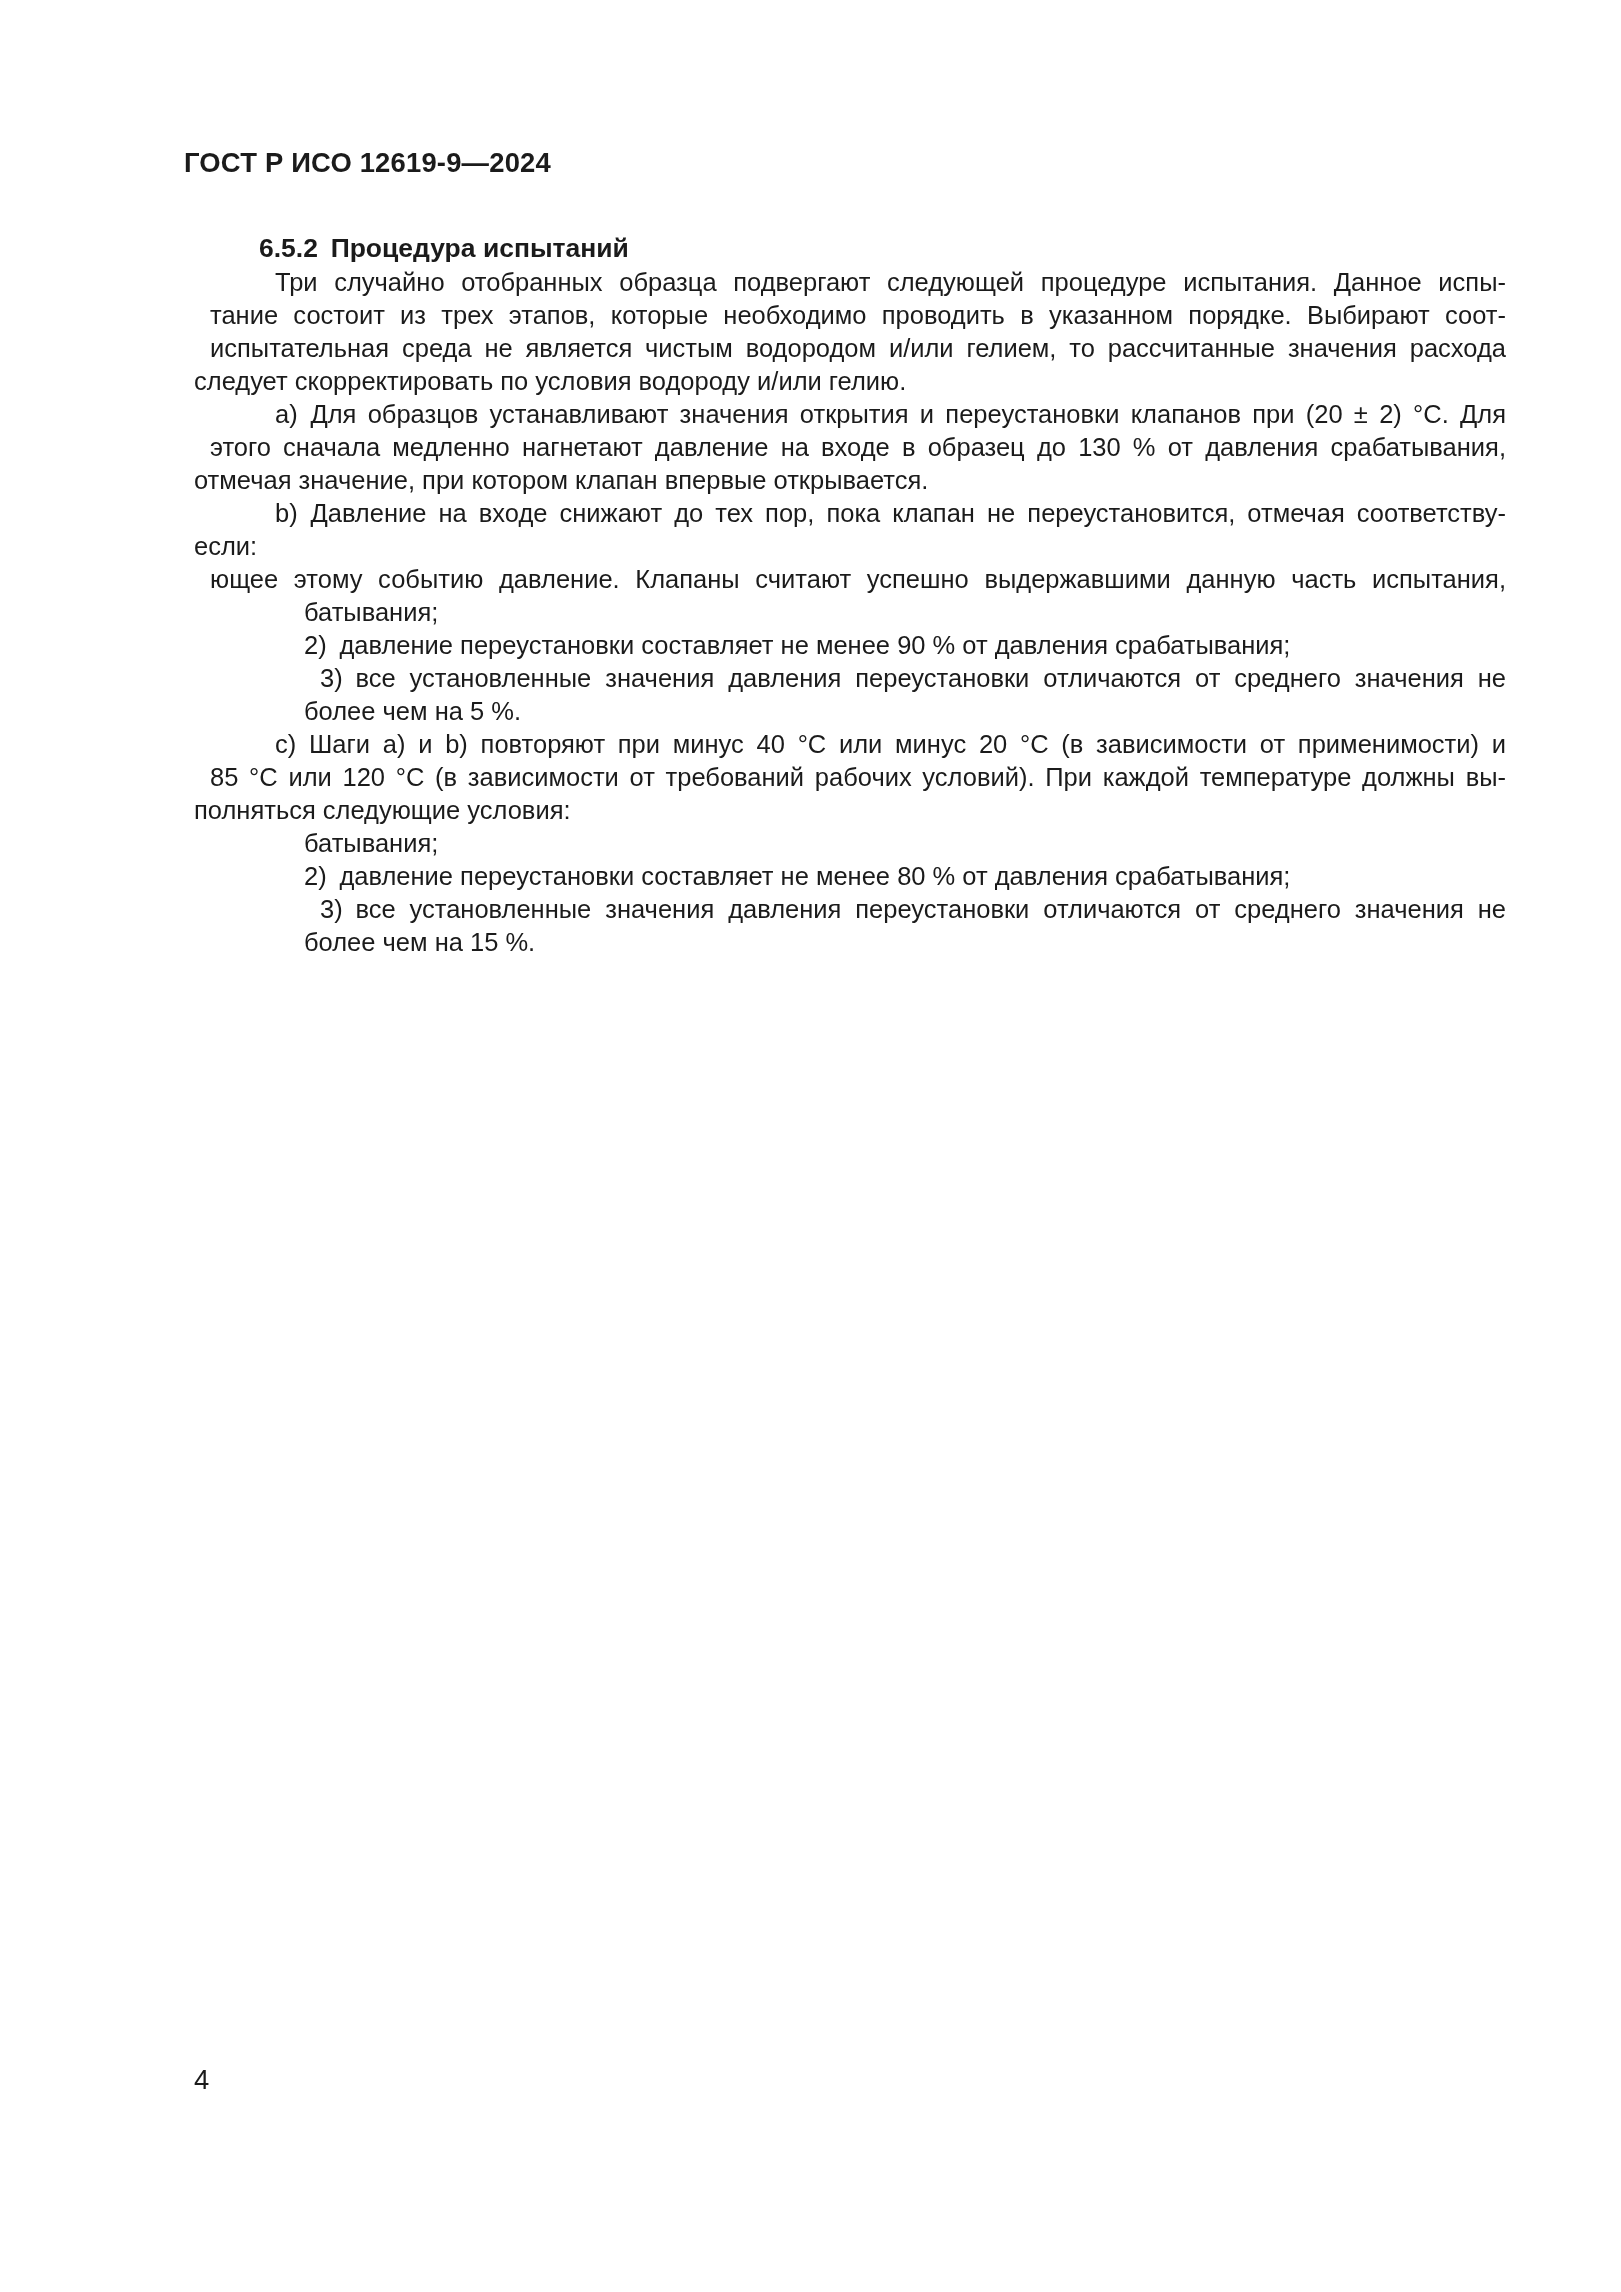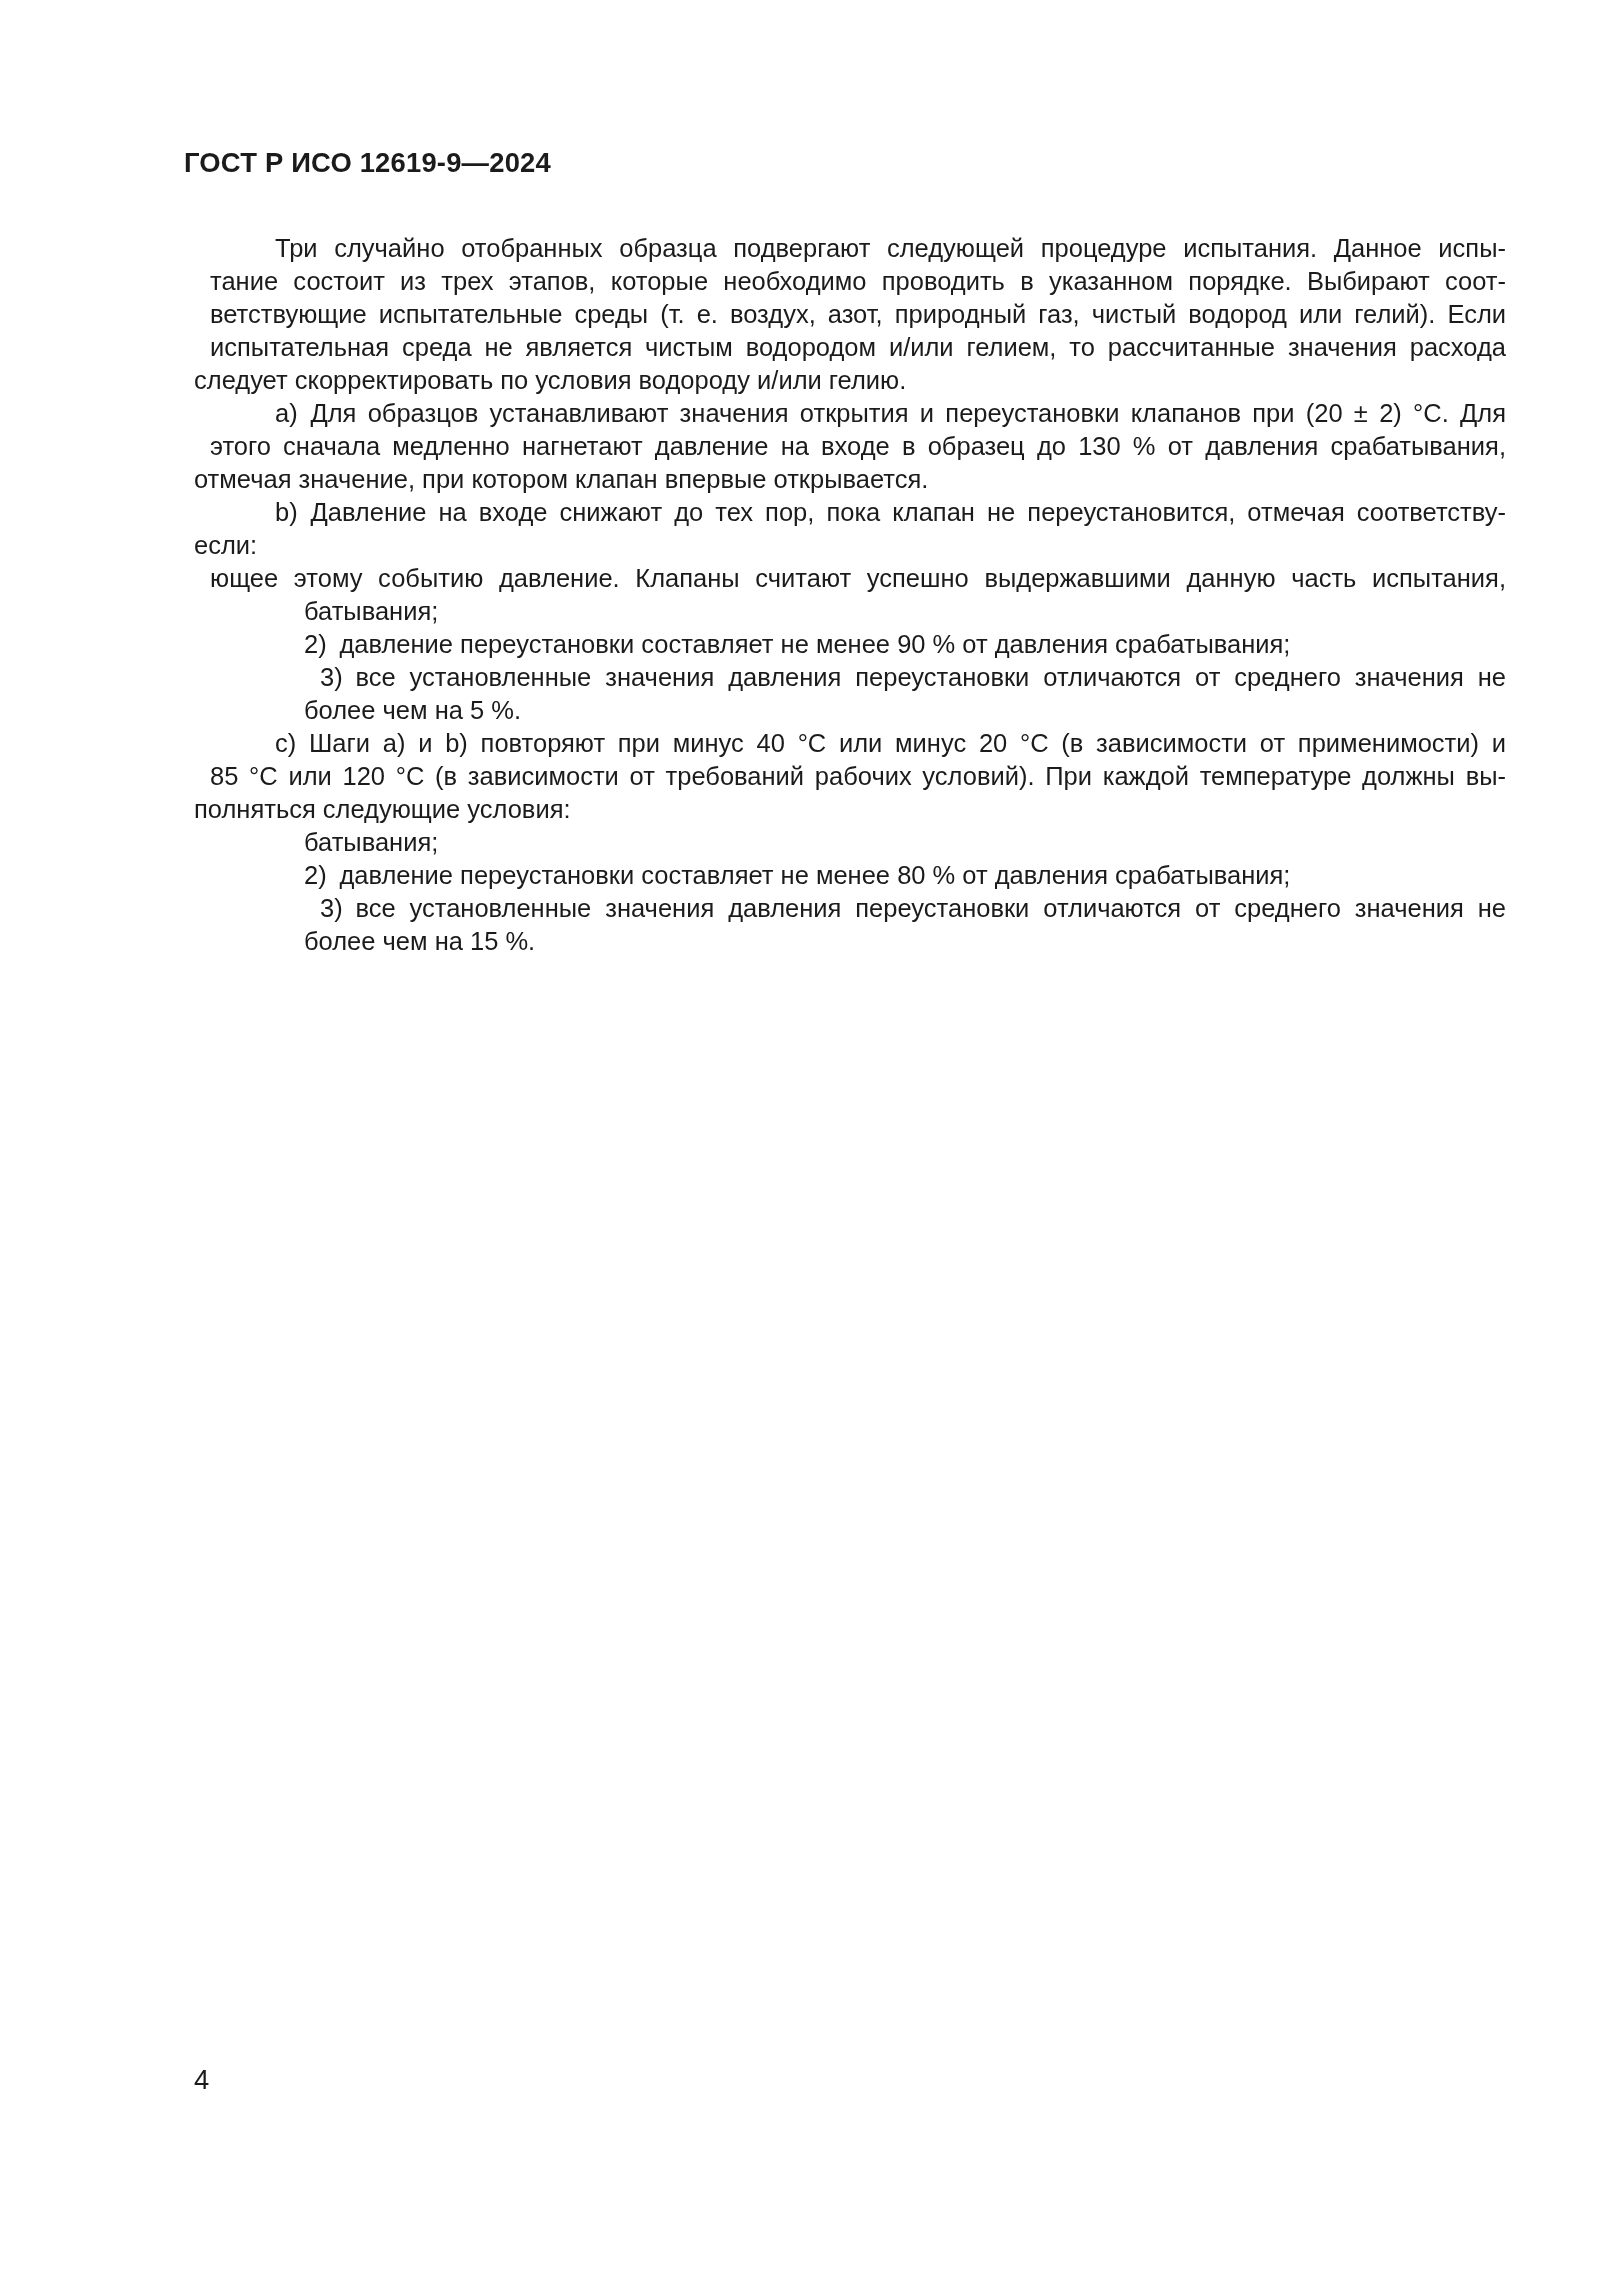--- a/index.html
+++ b/index.html
@@ -49,25 +49,27 @@
     font-size: 27.4px;
   }
 </style>
 </head>
 <body>
 
 <div class="page">
   <div class="doc-header">ГОСТ Р ИСО 12619-9—2024</div>
 
   <div class="doc-body">
+    <div class="heading">
+      <span>6.5.2</span><span class="hgap"></span><span>Процедура испытаний</span>
+    </div>
     <div id="blocks">
         <div class="block">
           <div class="ln jl first">Три случайно отобранных образца подвергают следующей процедуре испытания. Данное испы-</div>
           <div class="ln jl">тание состоит из трех этапов, которые необходимо проводить в указанном порядке. Выбирают соот-</div>
-          <div class="ln jl">ветствующие испытательные среды (т. е. воздух, азот, природный газ, чистый водород или гелий). Если</div>
           <div class="ln jl">испытательная среда не является чистым водородом и/или гелием, то рассчитанные значения расхода</div>
           <div class="ln">следует скорректировать по условия водороду и/или гелию.</div>
         </div>
         <div class="block">
           <div class="ln jl first">а) Для образцов устанавливают значения открытия и переустановки клапанов при (20 ± 2) °С. Для</div>
           <div class="ln jl">этого сначала медленно нагнетают давление на входе в образец до 130 % от давления срабатывания,</div>
           <div class="ln">отмечая значение, при котором клапан впервые открывается.</div>
         </div>
         <div class="block">
           <div class="ln jl first">b) Давление на входе снижают до тех пор, пока клапан не переустановится, отмечая соответству-</div>

